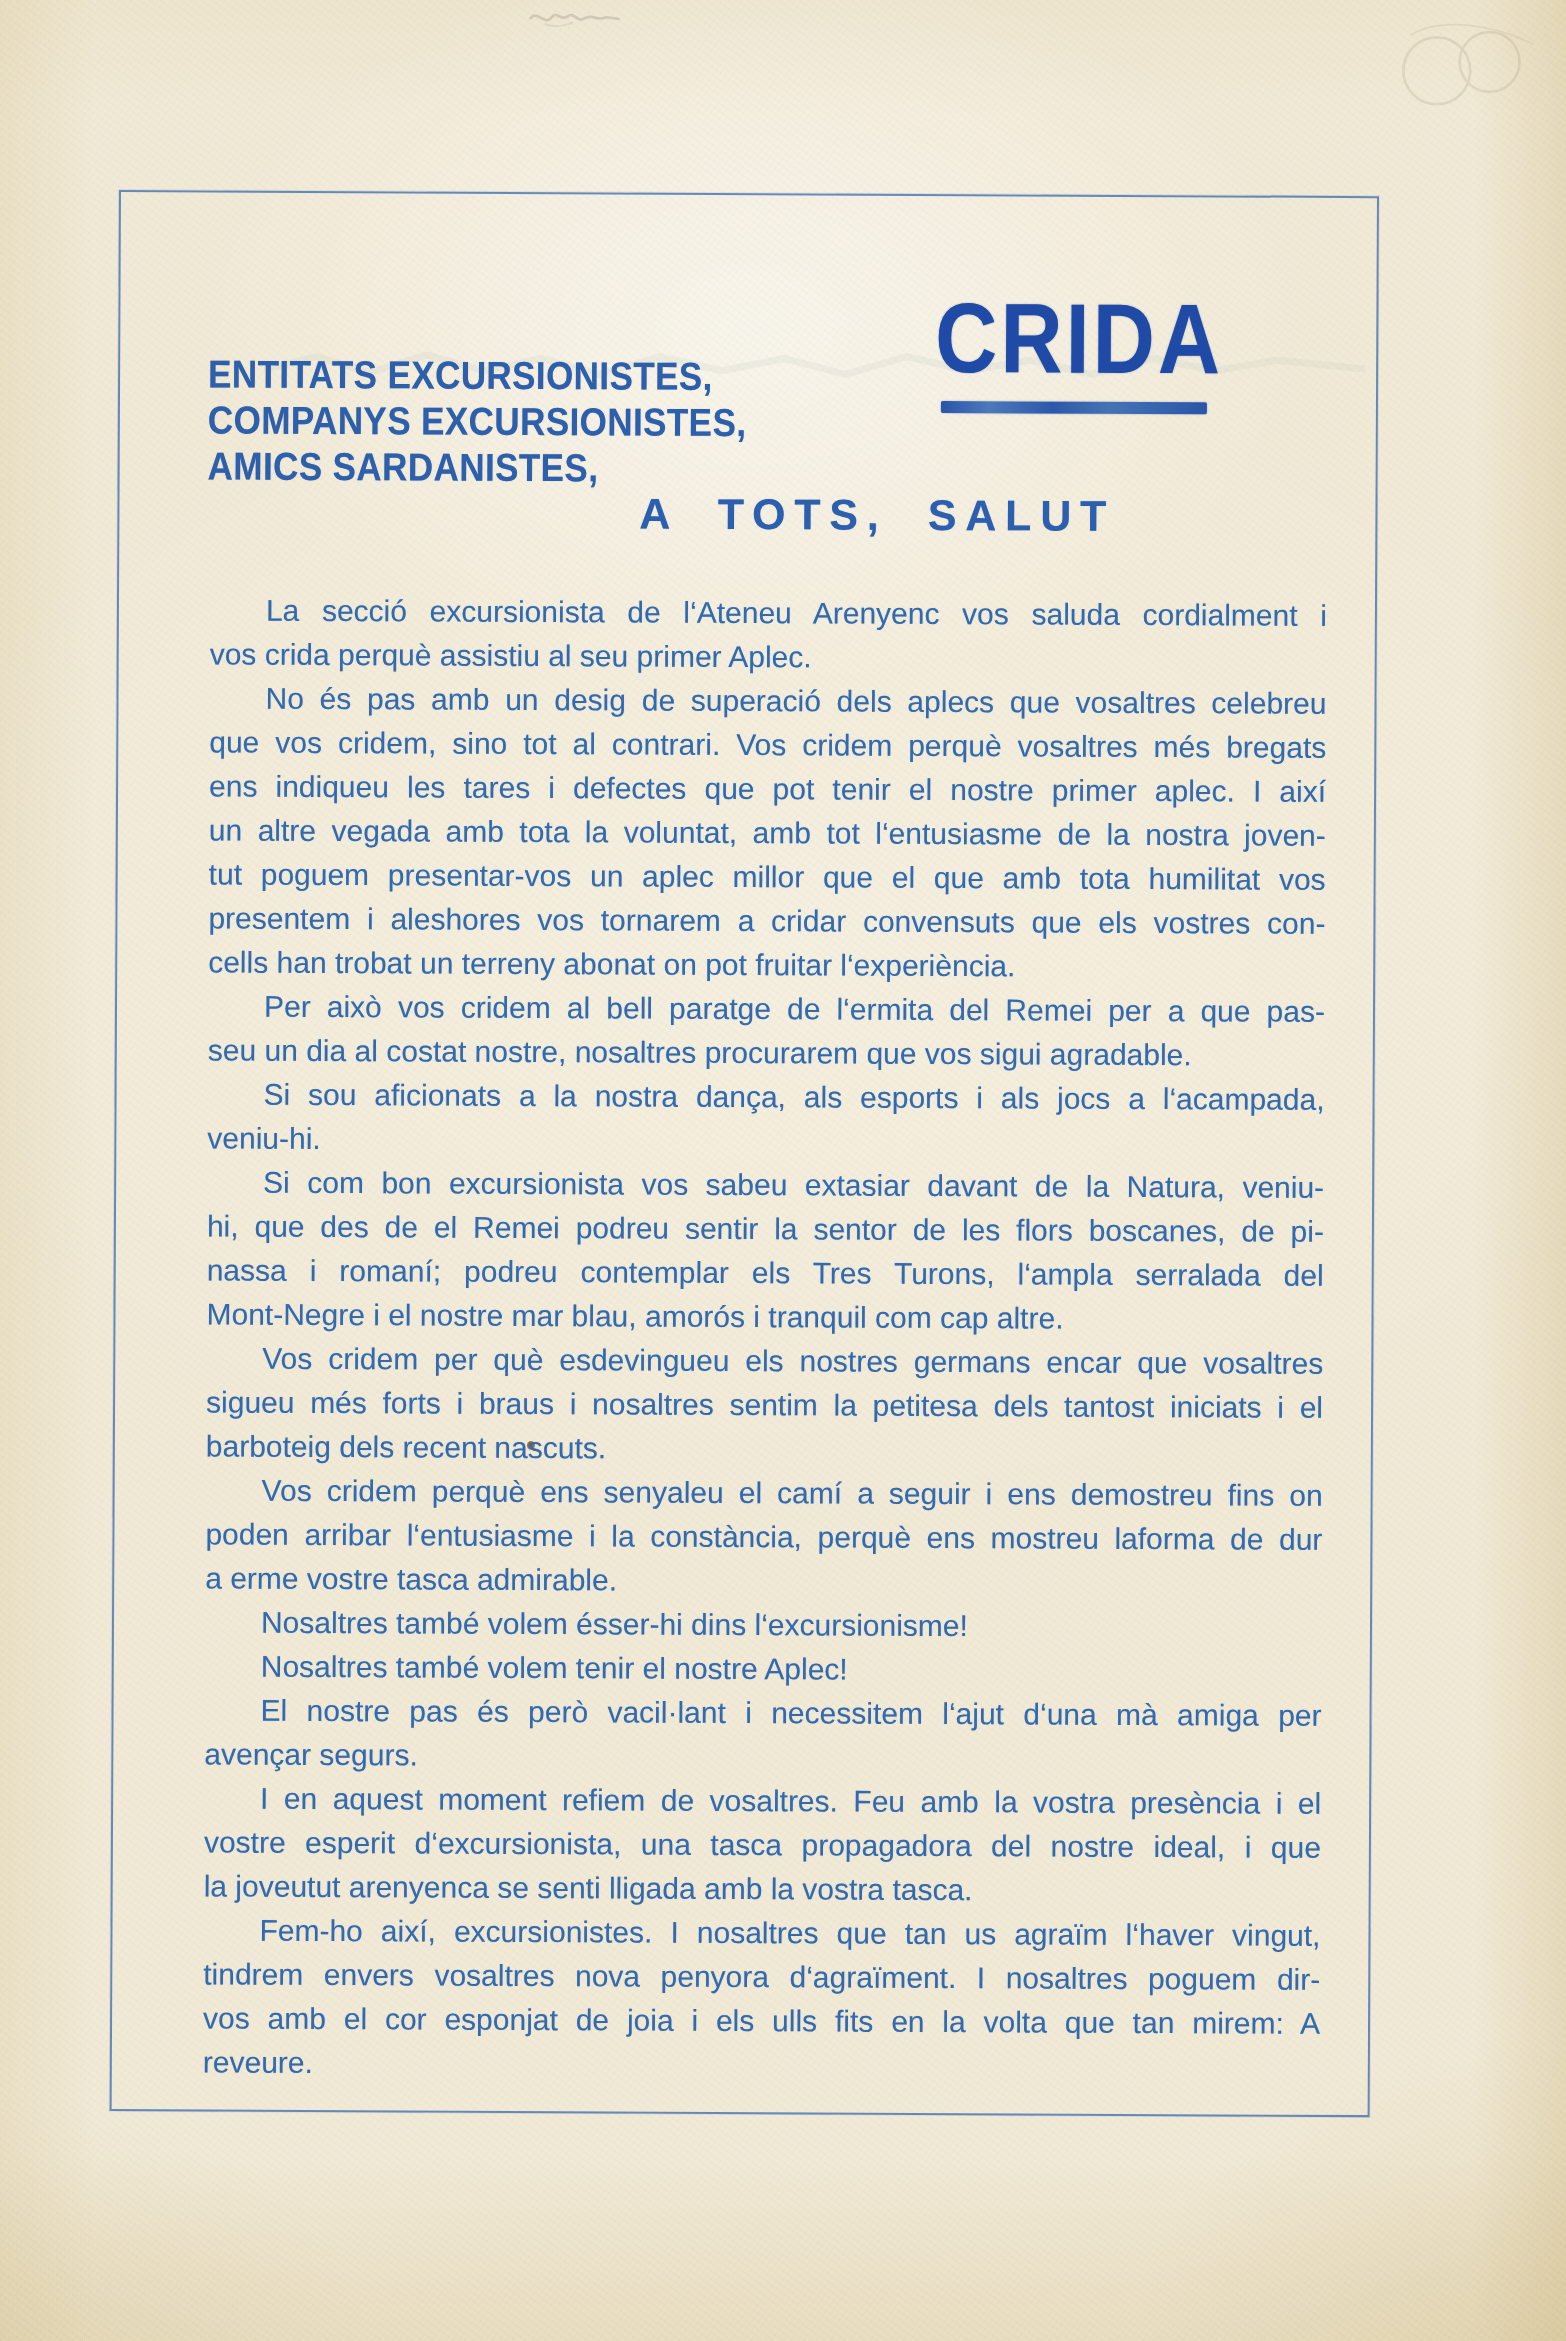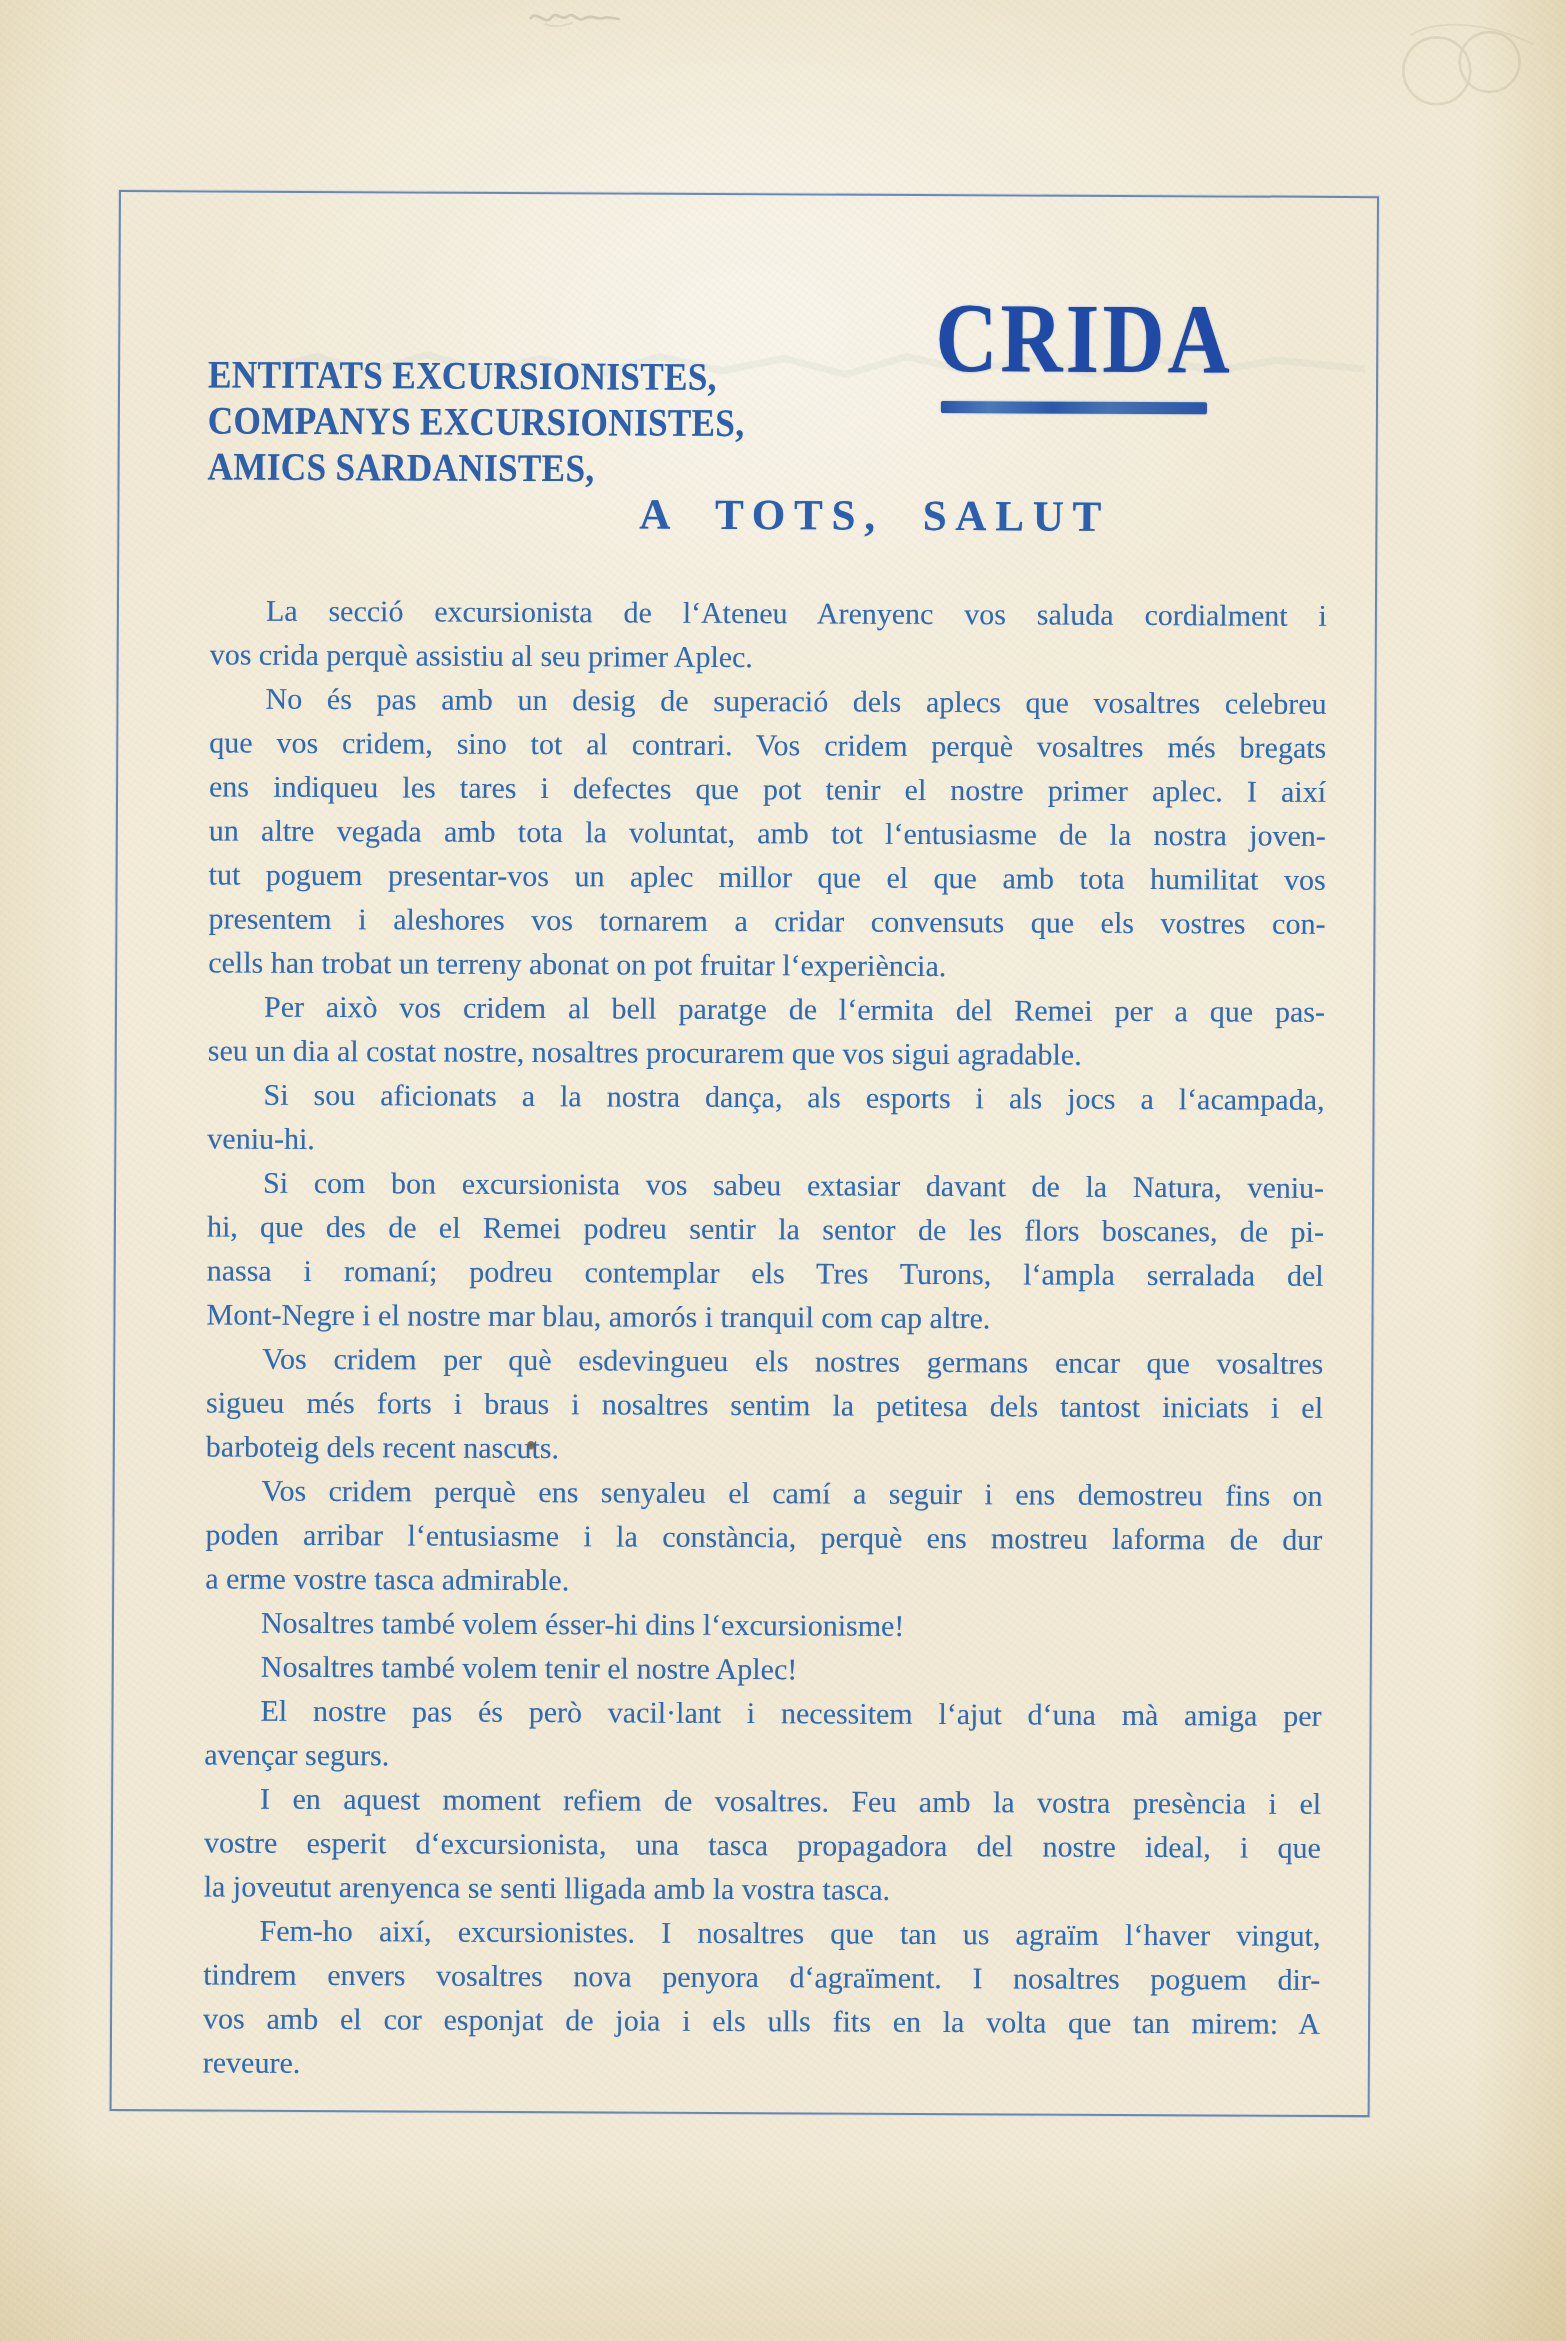--- a/index.html
+++ b/index.html
@@ -9,21 +9,21 @@
     margin:0 auto;
     overflow:hidden;
     background:
       radial-gradient(ellipse 793px 529px at 48% 14%, rgba(255,255,255,0.55), rgba(255,255,255,0) 70%),
       radial-gradient(ellipse 1234px 793px at 50% 40%, rgba(252,250,242,0.35), rgba(252,250,242,0) 75%),
       linear-gradient(90deg, rgba(214,196,150,0.28) 0%, rgba(214,196,150,0) 6%, rgba(214,196,150,0) 94%, rgba(205,183,130,0.35) 100%),
       linear-gradient(180deg, rgba(222,207,166,0.18) 0%, rgba(222,207,166,0) 5%, rgba(222,207,166,0) 92%, rgba(210,190,140,0.30) 100%),
       radial-gradient(ellipse 617px 441px at 100% 100%, rgba(198,172,112,0.25), rgba(198,172,112,0) 70%),
       radial-gradient(ellipse 529px 352px at 0% 100%, rgba(205,185,135,0.22), rgba(205,185,135,0) 70%),
       #f1ead6;
-    font-family:Liberation Serif, serif;
+    font-family:Liberation Sans, sans-serif;
   }
   
   .grain{
     position:absolute;inset:0;pointer-events:none;
     background:
       repeating-linear-gradient(37deg, rgba(160,140,95,0.022) 0 2.6px, rgba(255,255,255,0.02) 2.6px 6.2px),
       repeating-linear-gradient(-53deg, rgba(160,140,95,0.018) 0 1.8px, rgba(255,255,255,0.015) 1.8px 5.3px);
   }
   .frame{
     position:absolute;left:119px;top:190px;width:1256px;height:1917px;

